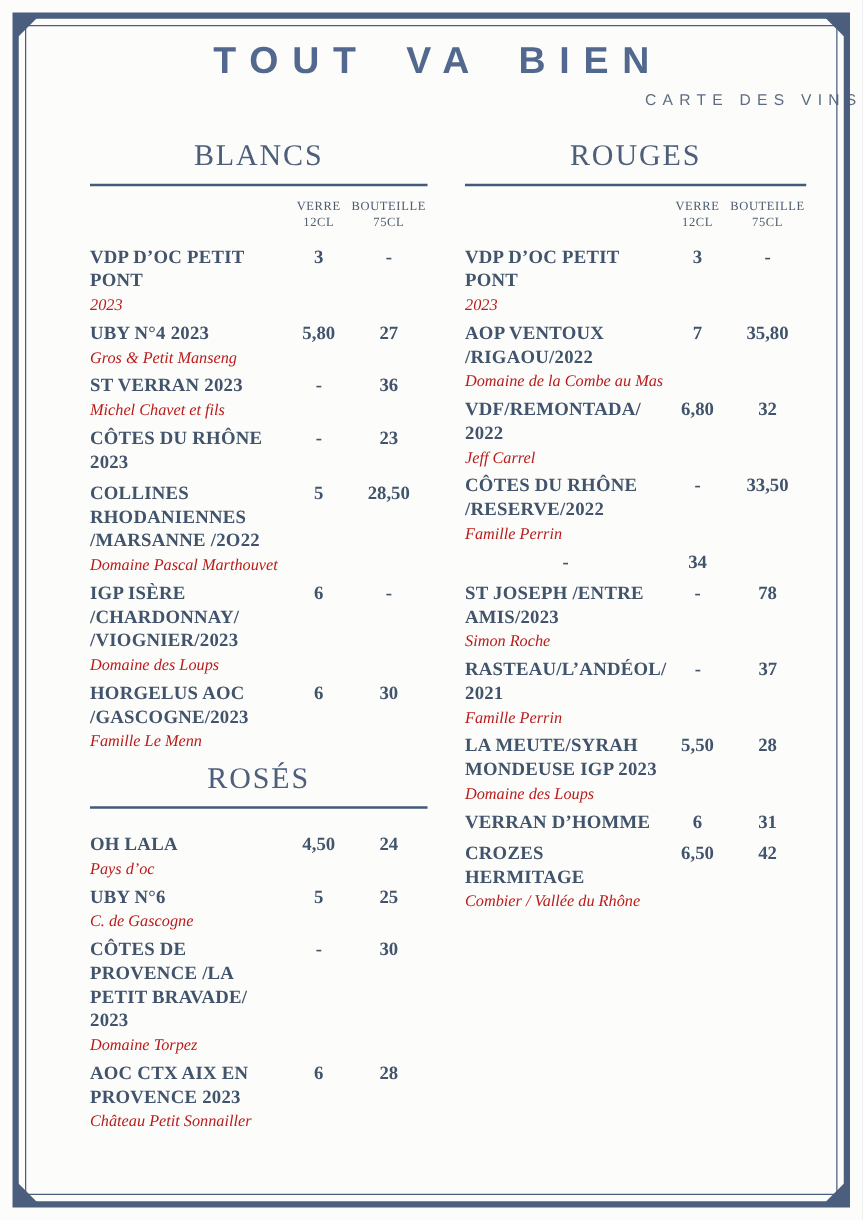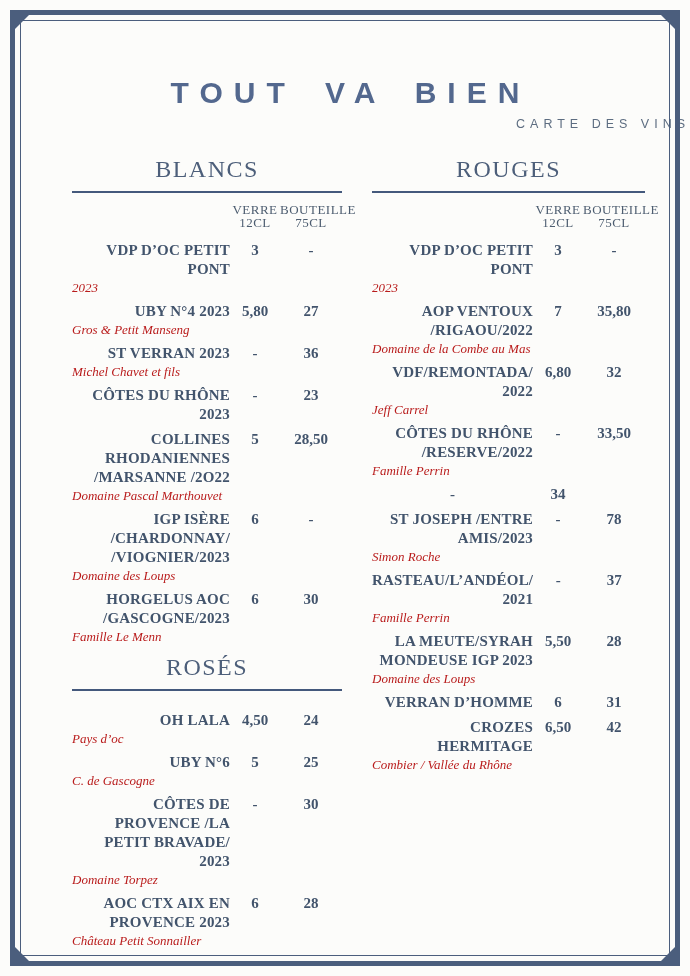--- a/index.html
+++ b/index.html
@@ -10,21 +10,21 @@
   }
   
   .frame-outer { position:absolute; inset:10px; border:5px solid #4b5e7d; pointer-events:none; }
   .frame-inner { position:absolute; inset:20px; border:1.5px solid #4b5e7d; pointer-events:none; }
   .corner { position:absolute; width:22px; height:22px; background:#4b5e7d; }
   .corner.tl { top:11px; left:11px; clip-path:polygon(0 0,100% 0,0 100%); }
   .corner.tr { top:11px; right:11px; clip-path:polygon(0 0,100% 0,100% 100%); }
   .corner.bl { bottom:11px; left:11px; clip-path:polygon(0 0,0 100%,100% 100%); }
   .corner.br { bottom:11px; right:11px; clip-path:polygon(100% 0,0 100%,100% 100%); }
 
-  .masthead { padding-top:76px; text-align:center; }
+  .masthead { padding-top:32px; text-align:center; }
   .title {
     font-family:"Liberation Sans", sans-serif; font-weight:700;
     font-size:30px; letter-spacing:11px; word-spacing:10px;
     color:#53688e; margin:0 0 0 11px; 
   }
   .subtitle {
     font-family:"Liberation Sans", sans-serif; font-size:12.5px;
     letter-spacing:5px; color:#5d6d81; margin-top:7px; margin-left:5px;text-align:right;
   }
 
@@ -33,28 +33,28 @@
   .col.left  { width:270px; }
   .col.right { width:273px; }
 
   .sec-head {
     text-align:center; font-size:24px; letter-spacing:1.5px;
     color:#4d5f7a; line-height:28px;
   }
   .rule { border:none; border-top:2.5px solid #44597c; margin:8px 0 0 0; }
 
   .phead { display:grid; grid-template-columns:1fr 50px 62px; margin:10px 0 12px 0; }
-  .ph { text-align:center; font-size:13px; letter-spacing:0.5px; color:#4d5d70; line-height:13px; }
+  .ph { text-align:center; font-size:10px; letter-spacing:0.5px; color:#4d5d70; line-height:13px; }
   .ph span { display:block; }
 
   .items.first { margin-top:0; }
   .items.roses-items { margin-top:20px; }
 
   .item { display:grid; grid-template-columns:1fr 50px 62px; align-items:start; margin-bottom:6px; }
-  .iname { font-weight:700; font-size:15px; line-height:19px; letter-spacing:0.2px; color:#42546c;text-align:right; }
+  .iname { font-weight:700; font-size:15px; line-height:19px; letter-spacing:0.2px; color:#42546c; }
   .isub  { font-size:13px; line-height:16px; color:#b91c1c; margin-top:1px; margin-right:-20px;font-style:italic; }
   .price { font-weight:700; font-size:15px; line-height:19px; text-align:center; color:#42546c; }
 
   .sec-roses { margin-top:8px; }
 </style>
 </head>
 <body>
 
 <div class="page">
   <div class="frame-outer"></div>

